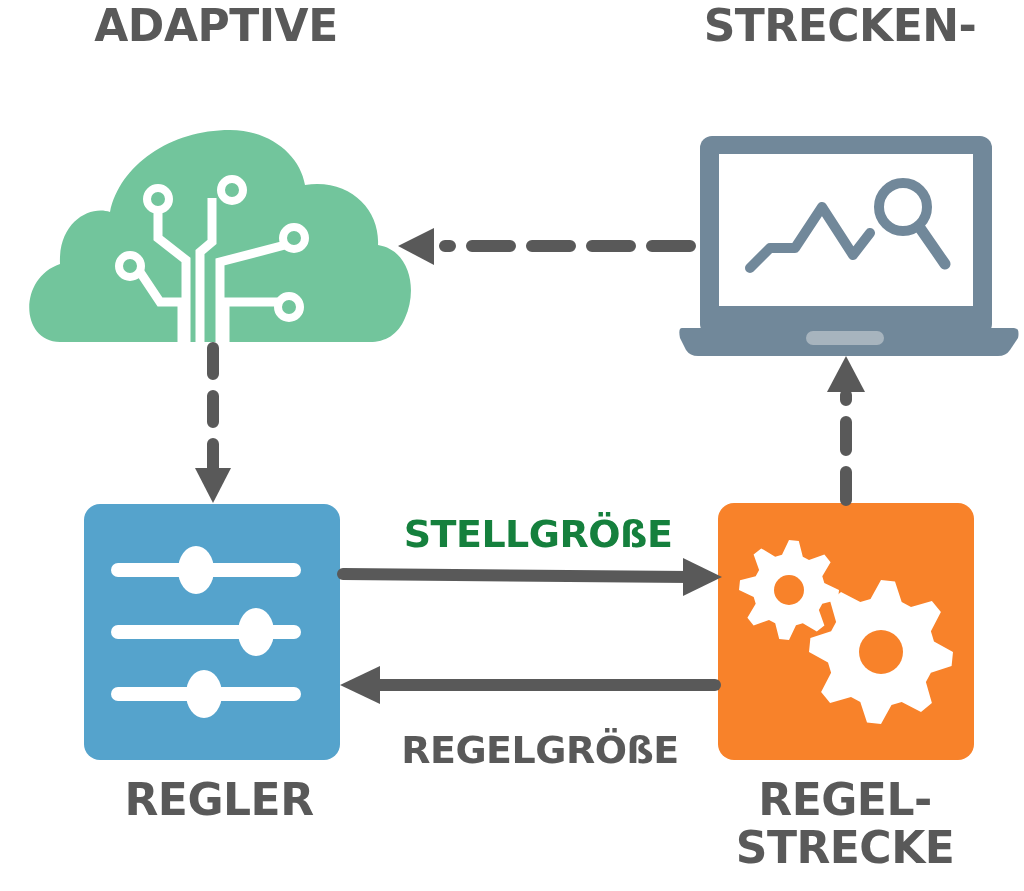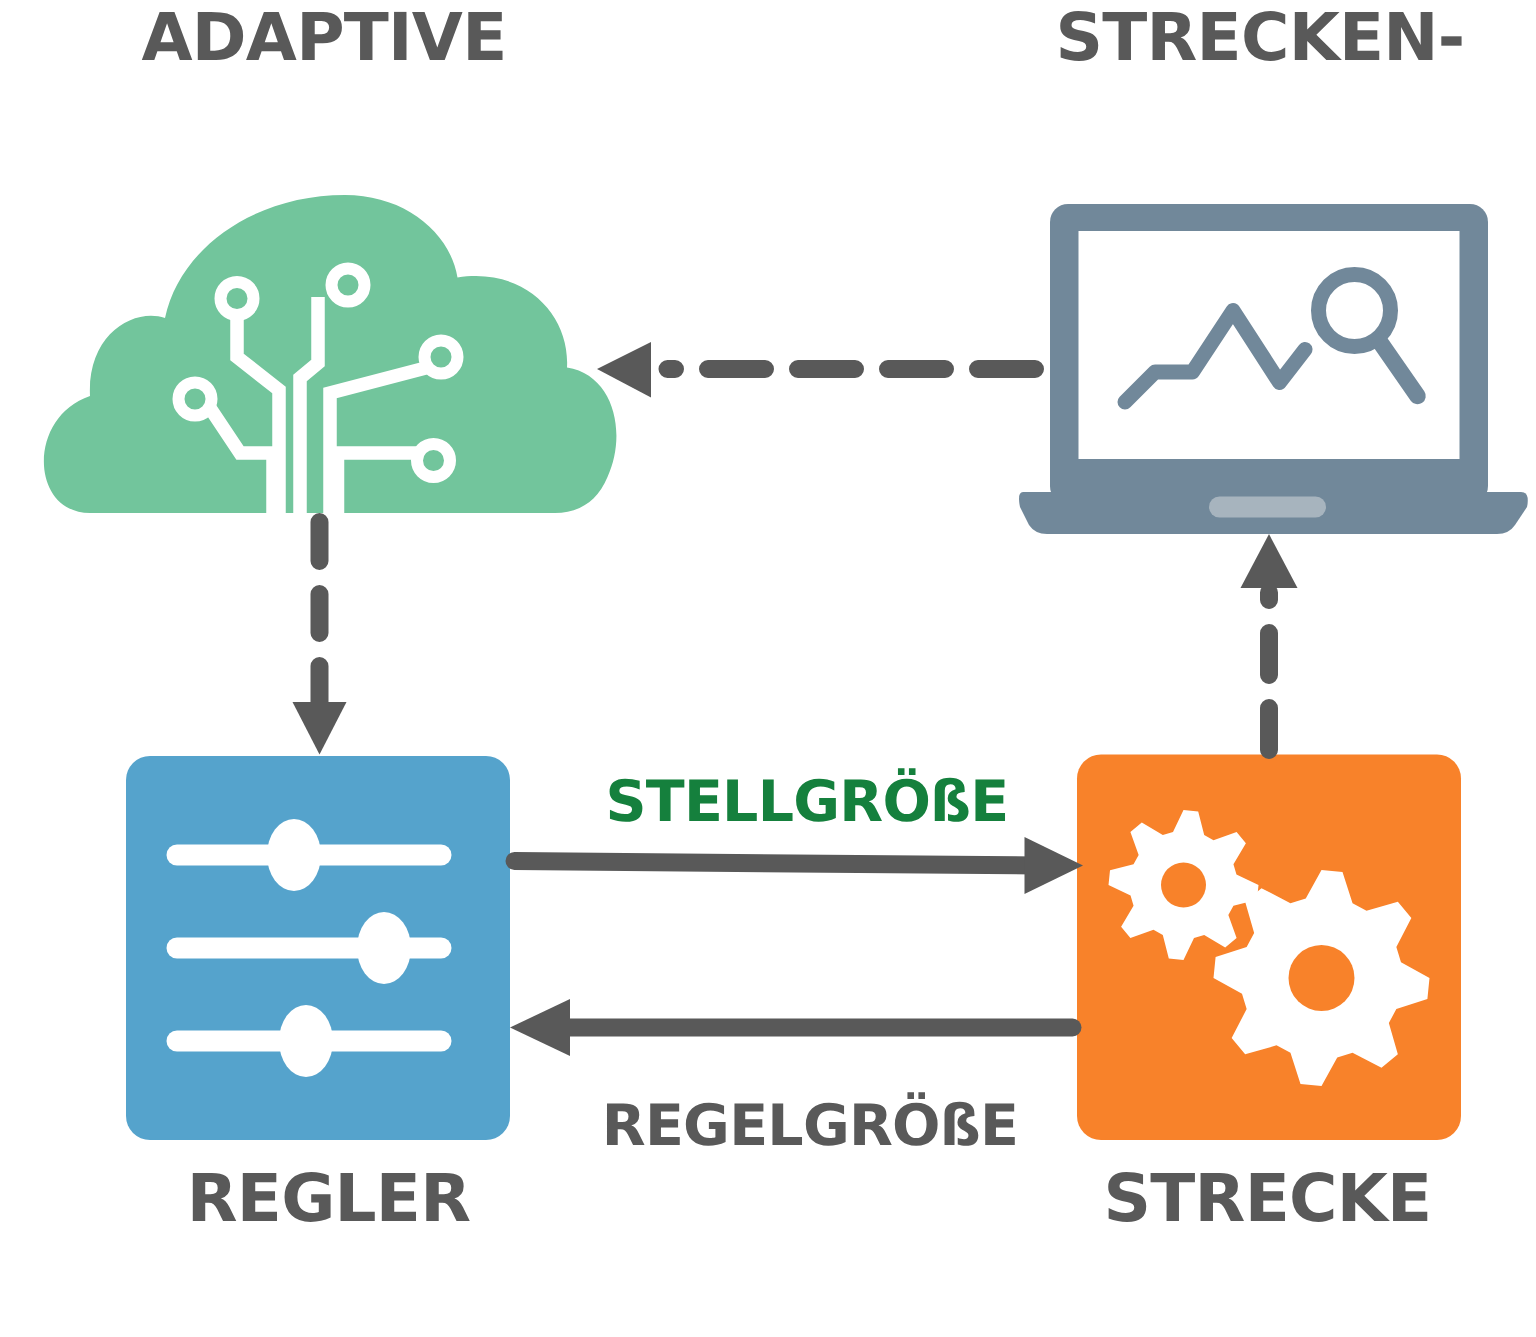--- a/index.html
+++ b/index.html
@@ -18,20 +18,21 @@
   <div>ADAPTIVE</div>
 </div>
 
 <div class="label title-lbl" style="left: 680px; top: 2px; width: 320px; color: rgb(89, 89, 89);">
   <div>STRECKEN-</div>
 </div>
 
 <div class="label title-lbl" style="left: 64px; top: 776px; width: 310px; color: rgb(89, 89, 89);">REGLER</div>
 
 <div class="label title-lbl" style="left: 700px; top: 776px; width: 290px; color: rgb(89, 89, 89);">
+  <div>REGEL-</div>
   <div>STRECKE</div>
 </div>
 
 <div class="label arrow-lbl" style="left: 340px; top: 514px; width: 340px; color: #15803d; margin-left: 28px;">STELLGRÖßE</div>
 <div class="label arrow-lbl" style="left: 360px; top: 730px; width: 360px; color: rgb(89, 89, 89);">REGELGRÖßE</div>
 
 <svg class="canvas" width="1024" height="891" viewBox="0 0 1024 891">
   <defs>
     <marker id="ah" markerWidth="10" markerHeight="10" refX="6" refY="5" orient="auto" markerUnits="userSpaceOnUse" viewBox="0 0 10 10">
     </marker>

